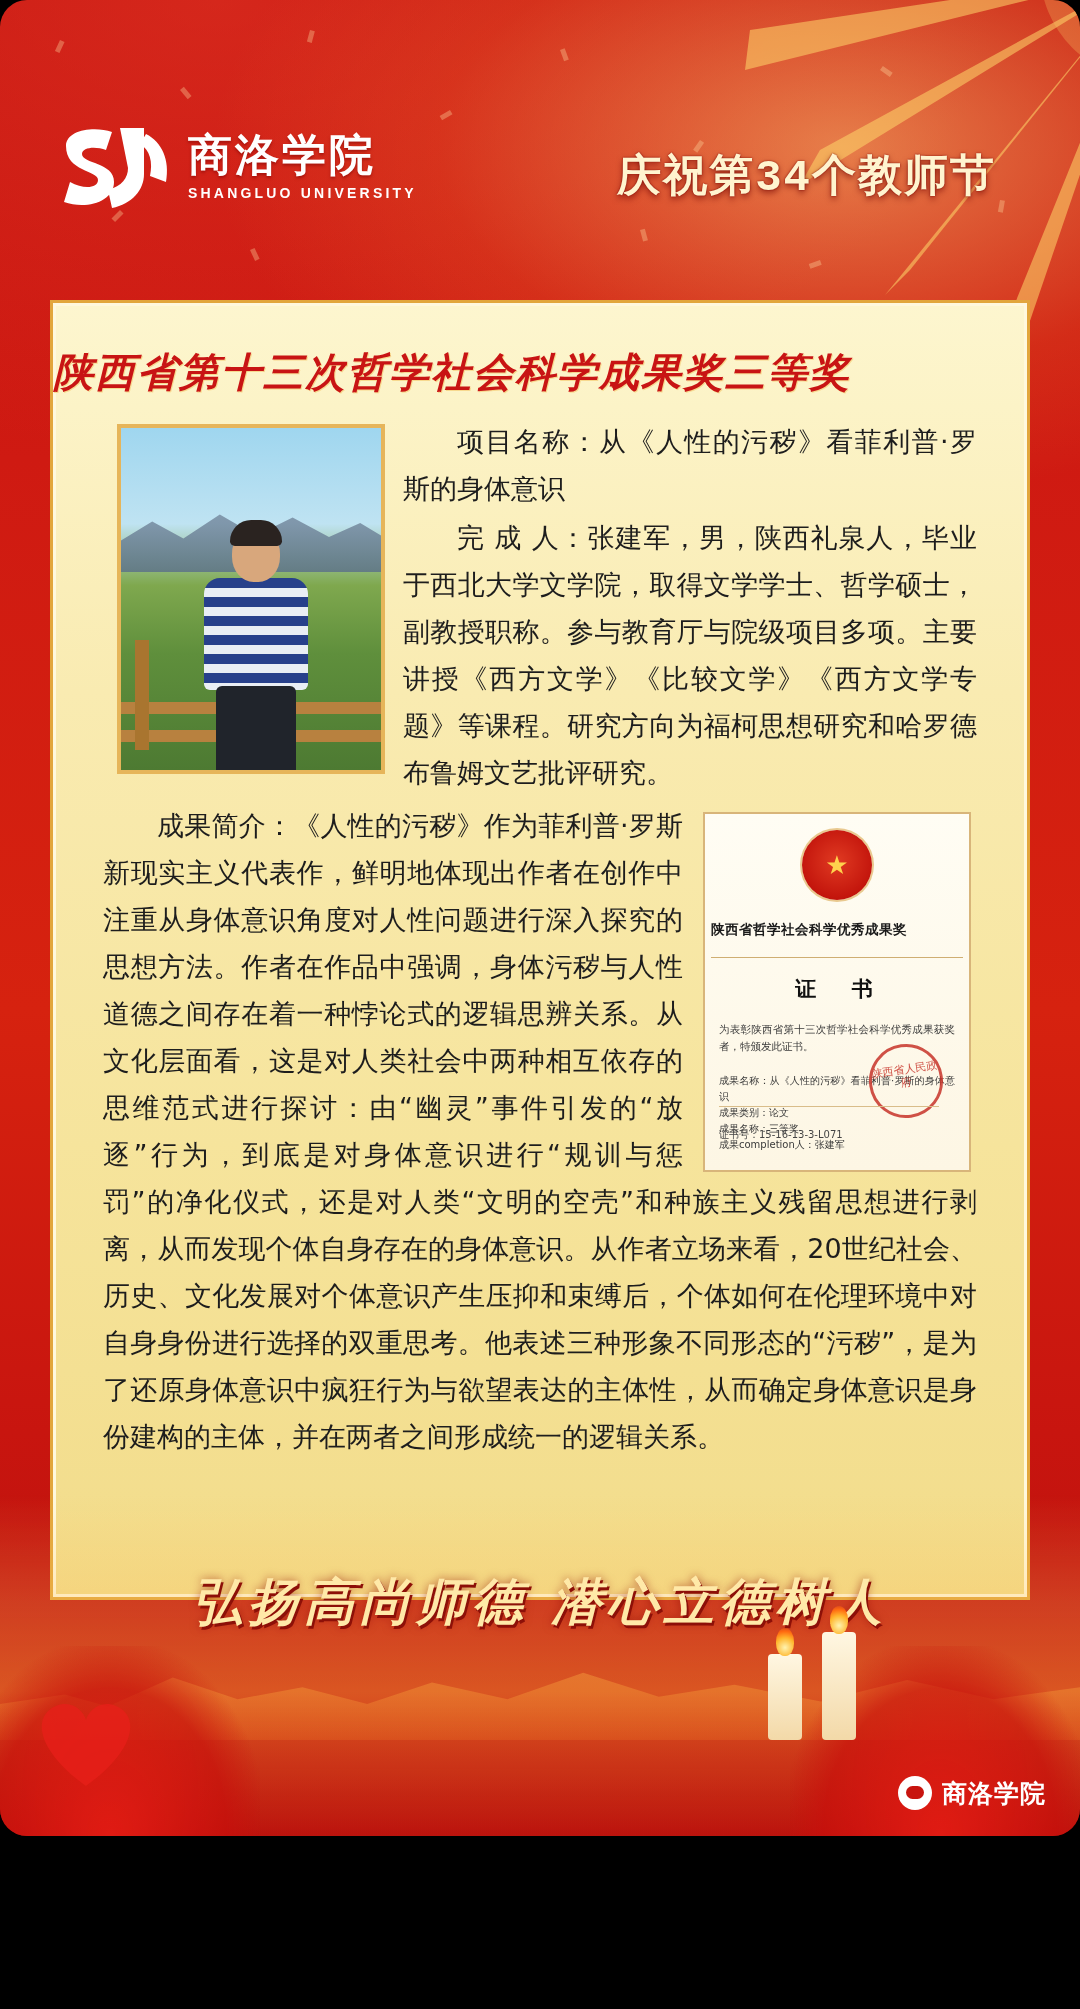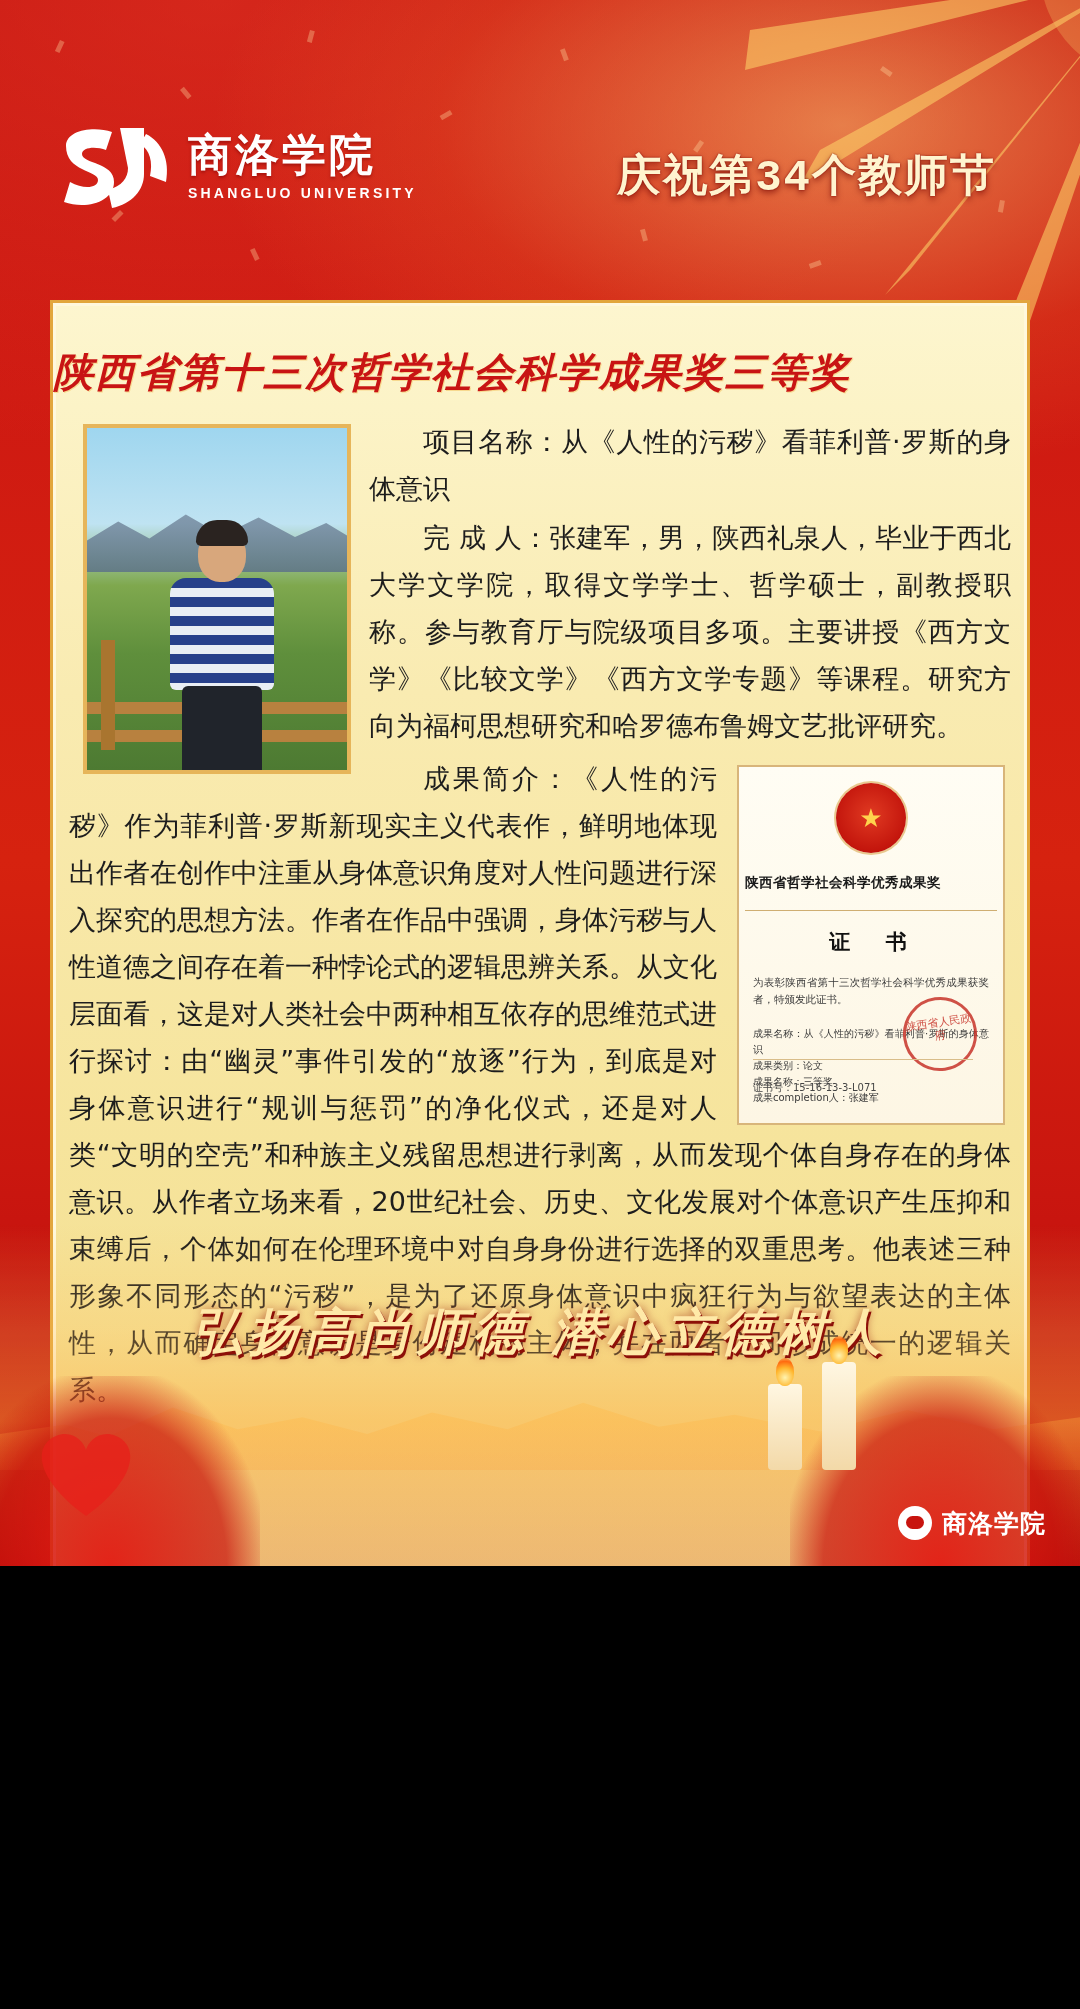--- a/index.html
+++ b/index.html
@@ -6,26 +6,27 @@
     margin: 0;
     padding: 0;
     background: #000;
   }
   body {
     font-family: "Liberation Sans", sans-serif;
   }
   .poster {
     position: relative;
     width: 1080px;
-    height: 1566px;
+    height: 1836px;
     overflow: hidden;
     background:
       radial-gradient(ellipse 900px 500px at 78% 8%, rgba(255,210,120,0.55) 0%, rgba(255,160,60,0.15) 45%, rgba(200,20,20,0) 70%),
       radial-gradient(ellipse 1200px 700px at 20% 0%, rgba(230,60,40,0.5) 0%, rgba(190,15,15,0) 65%),
       linear-gradient(180deg, #c4120f 0%, #cf1a12 25%, #d6220f 55%, #c8150f 78%, #b50f0c 100%);
+    border-radius: 27px;
   }
   
   .rays {
     position: absolute;
     top: -260px;
     right: -200px;
     width: 820px;
     height: 820px;
     pointer-events: none;
   }
@@ -106,21 +107,21 @@
     text-align: left;
     font-family: "DejaVu Serif", serif;
     font-size: 40px;
     font-weight: bold;
     font-style: italic;
     color: #c81414;
     letter-spacing: 2px;
     text-shadow: 1px 1px 0 #f7d98f;
   }
   .content {
-    padding: 0 16px;
+    padding: 0 50px;
     font-family: "DejaVu Sans", sans-serif;
     color: #1d1d1d;
     font-size: 27px;
     line-height: 47px;
     text-align: justify;
   }
   .photo {
     float: left;
     width: 268px;
     height: 350px;

